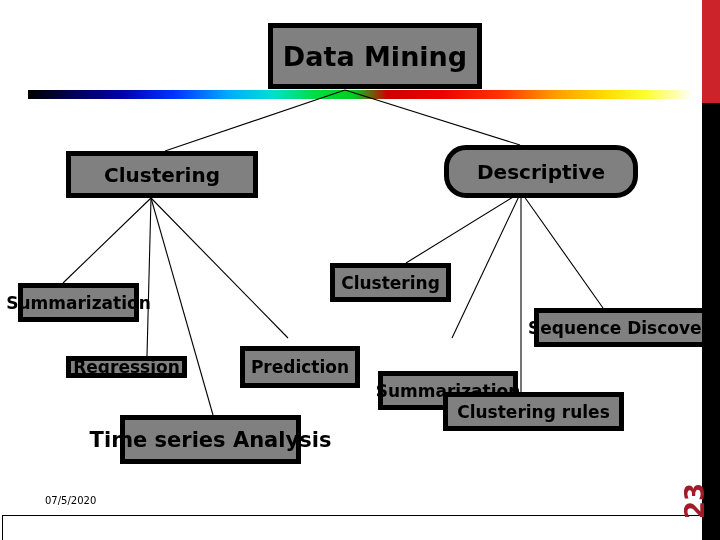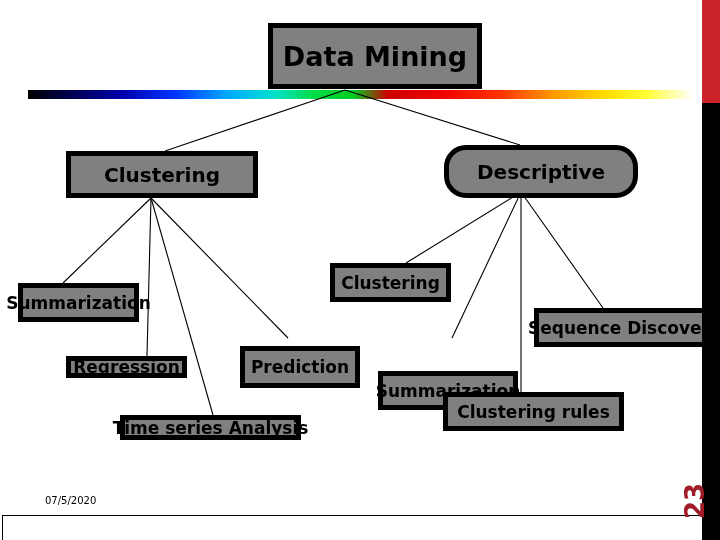--- a/index.html
+++ b/index.html
@@ -107,22 +107,22 @@
     font-size: 17px;
   }
   .n-prediction {
     left: 240px; top: 338px;
     width: 120px; height: 42px;
     font-size: 17px;
     margin-top: 8px;
   }
   .n-timeseries {
     left: 120px; top: 415px;
-    width: 181px; height: 25px;
-    font-size: 17px;
+    width: 181px; height: 49px;
+    font-size: 21px;
   }
   .n-clustering {
     left: 330px; top: 263px;
     width: 121px; height: 39px;
     font-size: 17px;
   }
   .n-summarization {
     left: 378px; top: 338px;
     width: 140px; height: 39px;
     font-size: 17px;

